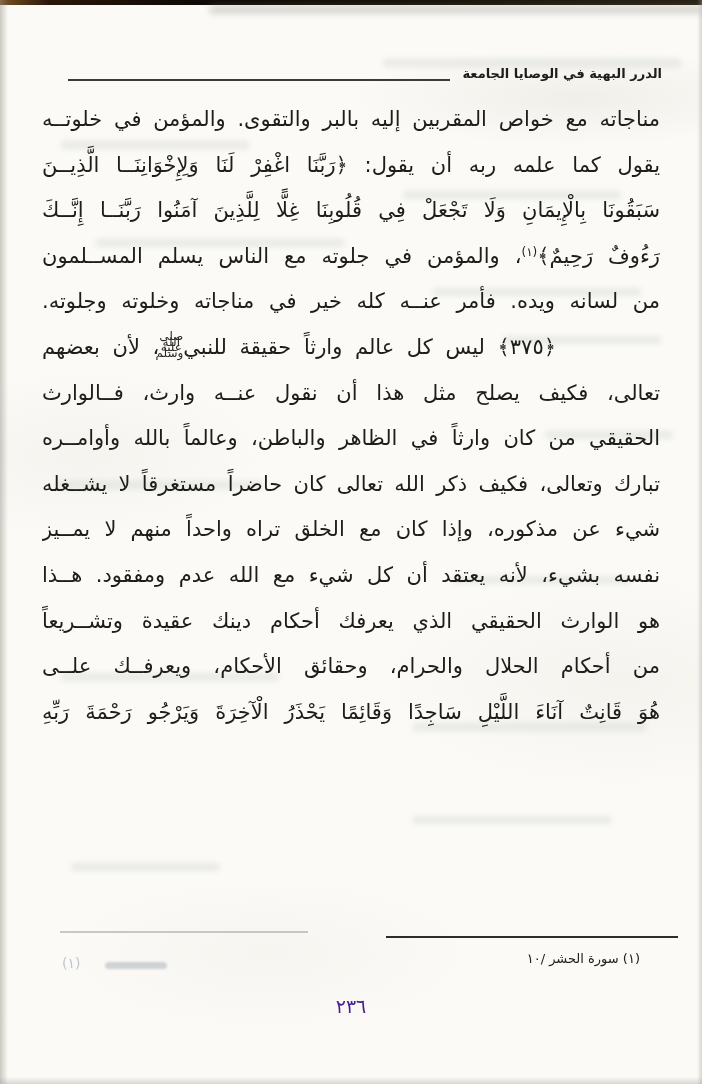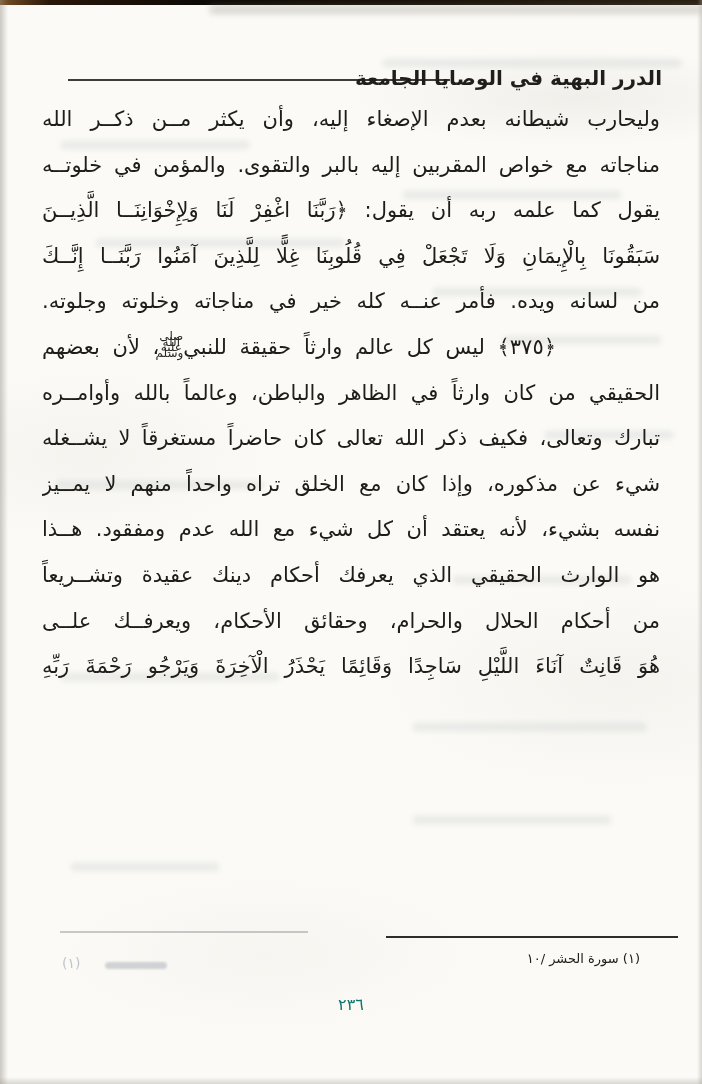--- a/index.html
+++ b/index.html
@@ -45,21 +45,21 @@
   }
   .bottom-edge {
     position: absolute; bottom: 0; left: 0; right: 0; height: 7px;
     background: linear-gradient(0deg, rgba(155,150,142,.35), rgba(155,150,142,0));
   }
 
   
   .header { position: absolute; top: 64px; right: 40px; left: 40px; height: 28px; direction: rtl; }
   .header-title {
     position: absolute; right: 0; top: 2px;
-    font-size: 20px; font-weight: bold; color: #1f1e1b;
+    font-size: 13px; font-weight: bold; color: #1f1e1b;
     white-space: nowrap;
   }
   .header-rule {
     position: absolute; right: 212px; left: 28px; top: 15px; height: 2px;
     background: #3c3b38;
   }
 
   
   .body-text {
     position: absolute; top: 97px; right: 42px; left: 42px;
@@ -96,21 +96,21 @@
     position: absolute; top: 936px; right: 24px; width: 292px; height: 2px;
     background: #2e2d2a;
   }
   .footnote {
     position: absolute; top: 951px; right: 62px;
     direction: rtl; font-size: 13px; color: #222019;
     white-space: nowrap;
   }
   .page-number {
     position: absolute; top: 995px; left: 0; right: 0;
-    text-align: center; font-size: 16px; letter-spacing: 2px; color: #0f766e;
+    text-align: center; font-size: 19px; letter-spacing: 2px; color: #4c1d95;
   }
 
   
   .ghost-rule {
     position: absolute; top: 931px; left: 60px; width: 248px; height: 2px;
     background: rgba(125,125,125,.40);
     filter: blur(.4px);
   }
   .ghost-footnote {
     position: absolute; top: 955px; left: 62px;
@@ -155,26 +155,27 @@
   <div class="streak" style="top:722px; right:55px; width:235px;"></div>
   <div class="streak" style="top:815px; right:90px; width:200px;"></div>
   <div class="streak" style="top:862px; left:70px; width:150px;"></div>
 
   <header class="header">
     <div class="header-rule"></div>
     <div class="header-title">الدرر البهية في الوصايا الجامعة</div>
   </header>
 
   <main class="body-text">
-      <div class="line"><span>وليحارب شيطانه بعدم الإصغاء إليه، وأن يكثر مــن ذكــر الله</span></div>
       <div class="line"><span>مناجاته مع خواص المقربين إليه بالبر والتقوى. والمؤمن في خلوتــه</span></div>
       <div class="line"><span>يقول كما علمه ربه أن يقول: ﴿رَبَّنَا اغْفِرْ لَنَا وَلِإِخْوَانِنَــا الَّذِيــنَ</span></div>
       <div class="line"><span>سَبَقُونَا بِالْإِيمَانِ وَلَا تَجْعَلْ فِي قُلُوبِنَا غِلًّا لِلَّذِينَ آمَنُوا رَبَّنَــا إِنَّــكَ</span></div>
+      <div class="line"><span>رَءُوفٌ رَحِيمٌ﴾</span><sup class="fn-ref">(١)</sup><span>، والمؤمن في جلوته مع الناس يسلم المســلمون</span></div>
       <div class="line"><span>من لسانه ويده. فأمر عنــه كله خير في مناجاته وخلوته وجلوته.</span></div>
       <div class="line" style="padding-right: 104px;"><span>﴿٣٧٥﴾ ليس كل عالم وارثاً حقيقة للنبي</span><span class="honorific">صلى الله عليه وسلم</span><span>، لأن بعضهم</span></div>
+      <div class="line"><span>تعالى، فكيف يصلح مثل هذا أن نقول عنــه وارث، فــالوارث</span></div>
       <div class="line"><span>الحقيقي من كان وارثاً في الظاهر والباطن، وعالماً بالله وأوامــره</span></div>
       <div class="line"><span>تبارك وتعالى، فكيف ذكر الله تعالى كان حاضراً مستغرقاً لا يشــغله</span></div>
       <div class="line"><span>شيء عن مذكوره، وإذا كان مع الخلق تراه واحداً منهم لا يمــيز</span></div>
       <div class="line"><span>نفسه بشيء، لأنه يعتقد أن كل شيء مع الله عدم ومفقود. هــذا</span></div>
       <div class="line"><span>هو الوارث الحقيقي الذي يعرفك أحكام دينك عقيدة وتشــريعاً</span></div>
       <div class="line"><span>من أحكام الحلال والحرام، وحقائق الأحكام، ويعرفــك علــى</span></div>
       <div class="line"><span>هُوَ قَانِتٌ آنَاءَ اللَّيْلِ سَاجِدًا وَقَائِمًا يَحْذَرُ الْآخِرَةَ وَيَرْجُو رَحْمَةَ رَبِّهِ</span></div>
     </main>
 
   <div class="footnote-rule"></div>

